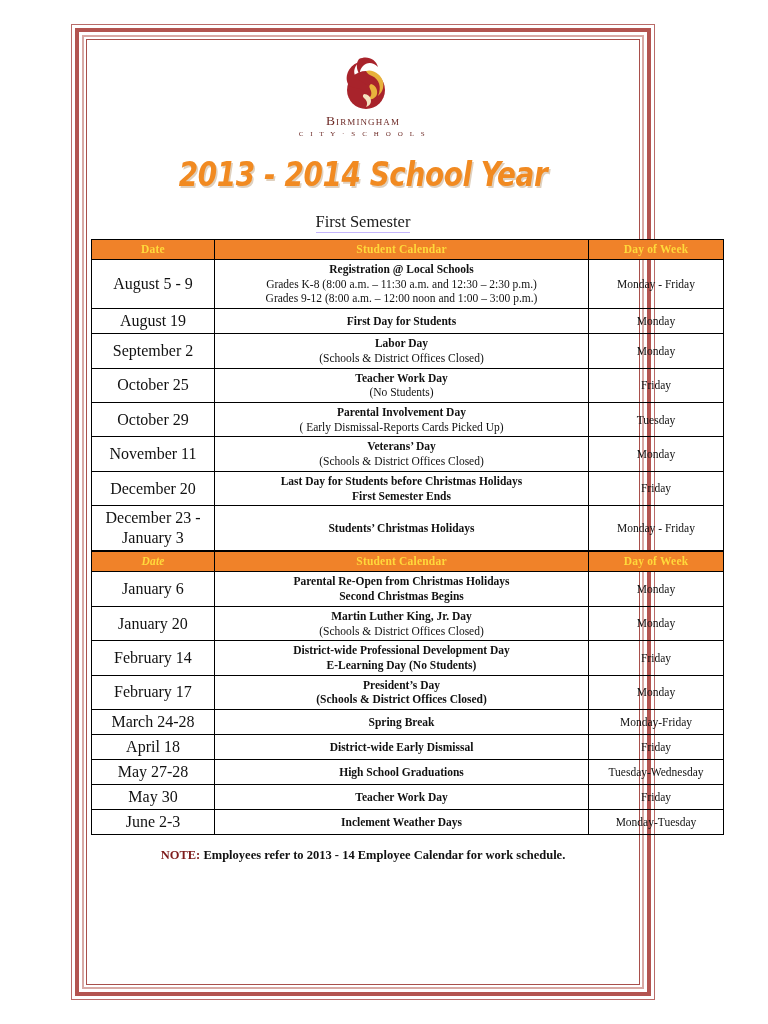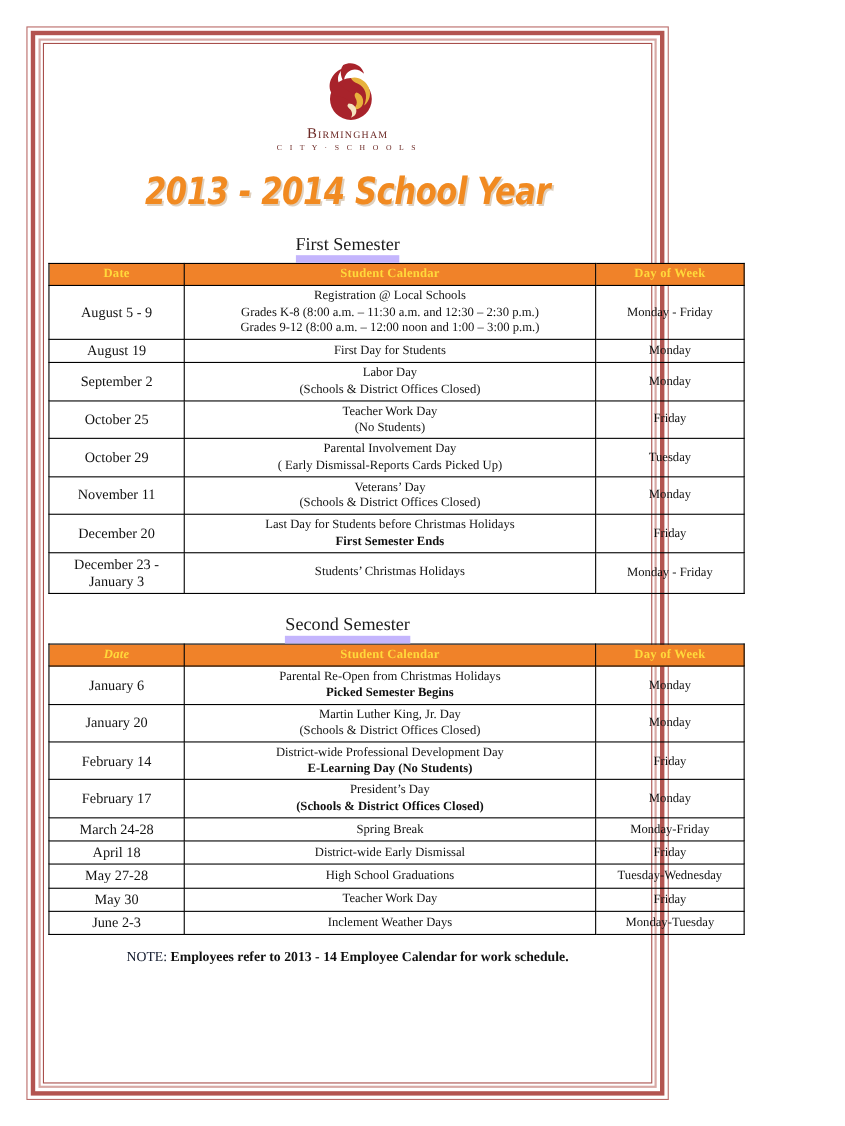--- a/index.html
+++ b/index.html
@@ -14,20 +14,21 @@
     overflow: hidden;
   }
 
   
   .page {
     position: relative;
     width: 632px;
     height: 1024px;
     box-sizing: border-box;
     background: #ffffff;
+    margin-left: 47px;
   }
   .frame-outer {
     position: absolute;
     left: 24px;
     top: 24px;
     right: 24px;
     bottom: 24px;
     border: 1px solid #b96b68;
     box-sizing: border-box;
   }
@@ -114,21 +115,21 @@
   
   .sem-heading {
     text-align: center;
     font-family: "Liberation Serif", serif;
     font-size: 16.5px;
     color: #1a1a1a;
     margin-top: 18px;
     margin-bottom: 7px;
   }
   .sem-heading span {
-    border-bottom: 7px solid #c4b5fd;
+    border-bottom: 1px solid #c4b5fd;
     padding-bottom: 1px;
   }
 
   
   table.cal {
     border-collapse: collapse;
     width: 632px;
     margin: 0 auto;
     table-layout: fixed;
     border: 1.5px solid #000;
@@ -152,47 +153,47 @@
 
   table.cal td {
     border: 1.1px solid #000;
     text-align: center;
     vertical-align: middle;
     color: #111;
     font-family: "Liberation Serif", serif;
     padding: 2px 3px;
   }
   td.date-cell {
-    font-size: 13px;
+    font-size: 16px;
     line-height: 1.25;
   }
   td.day-cell {
     font-size: 11.5px;
     line-height: 1.25;
   }
   td.event-cell {
     font-size: 11.5px;
     line-height: 1.28;
   }
-  .ev-main { font-weight: normal; display: block; }
+  .ev-main { font-weight: bold; display: block; }
   .ev-sub  { font-weight: normal; display: block; }
   .ev-sub.bold { font-weight: bold; }
 
   
   .note {
     text-align: center;
     margin-top: 13px;
     font-family: "Liberation Serif", serif;
     font-size: 12.5px;
     font-weight: bold;
     color: #111;
   }
   .note .note-label {
-    color: #0f172a;
-    font-weight: normal;
+    color: #7f1d1d;
+    font-weight: bold;
   }
 </style>
 </head>
 <body>
 
 <div class="page">
 
   <div class="frame-outer"></div>
   <div class="frame-mid"></div>
   <div class="frame-inner2"></div>
@@ -289,40 +290,39 @@
             </tr>
             <tr>
               <td class="date-cell">December 23 - January 3</td>
               <td class="event-cell">
                 <span class="ev-main">Students’ Christmas Holidays</span>
               </td>
               <td class="day-cell">Monday - Friday</td>
             </tr>
           </tbody>
         </table>
-        <div class="sem-heading"><span>Second Semester</span></div>
         <table class="cal">
           <colgroup>
             <col class="c-date">
             <col class="c-event">
             <col class="c-day">
           </colgroup>
           <thead>
             <tr>
               <th class="italic-head">Date</th>
               <th>Student Calendar</th>
               <th>Day of Week</th>
             </tr>
           </thead>
           <tbody>
             <tr>
               <td class="date-cell">January 6</td>
               <td class="event-cell">
                 <span class="ev-main">Parental Re-Open from Christmas Holidays</span>
-                <span class="ev-sub bold">Picked Semester Begins</span>
+                <span class="ev-sub bold">Second Christmas Begins</span>
               </td>
               <td class="day-cell">Monday</td>
             </tr>
             <tr>
               <td class="date-cell">January 20</td>
               <td class="event-cell">
                 <span class="ev-main">Martin Luther King, Jr. Day</span>
                 <span class="ev-sub">(Schools &amp; District Offices Closed)</span>
               </td>
               <td class="day-cell">Monday</td>

